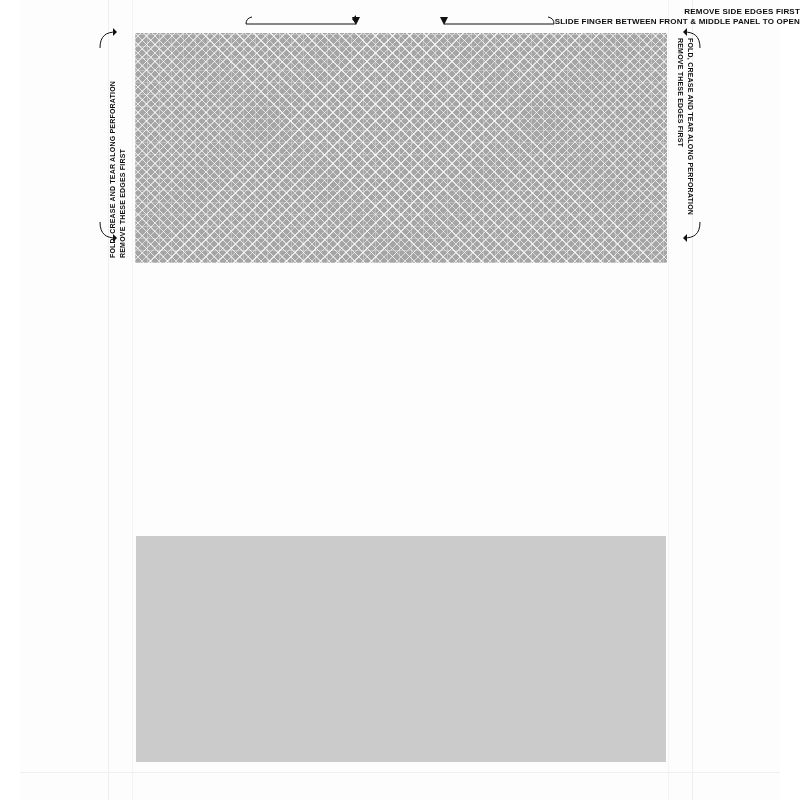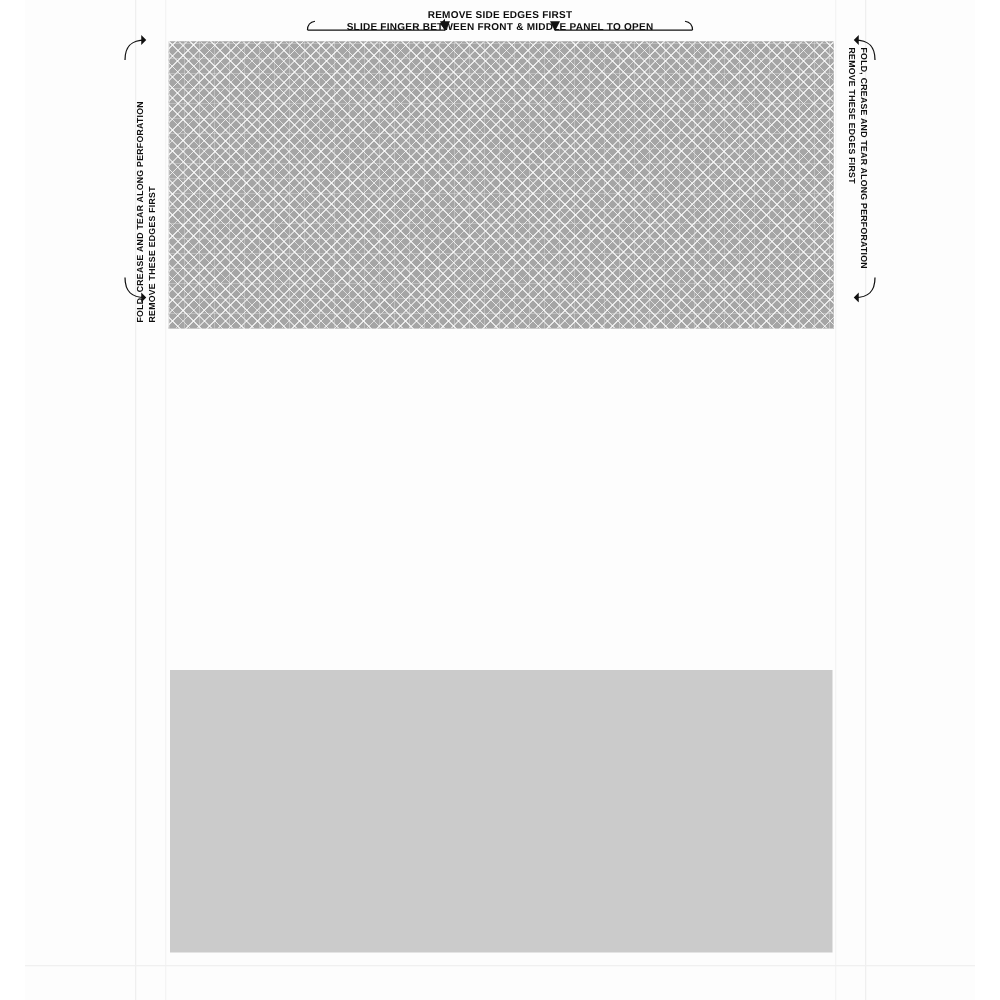--- a/index.html
+++ b/index.html
@@ -57,21 +57,21 @@
     height: 1px;
     background: #f0f0f0;
   }
 
   
   .top-instructions {
     position: absolute;
     left: 0;
     top: 7px;
     width: 800px;
-    text-align: center;
+    text-align: right;
     line-height: 10px;
   }
   .top-instructions .line {
     display: block;
     font-size: 8px;
     font-weight: bold;
     letter-spacing: 0.2px;
     color: #0d0d0d;
     white-space: nowrap;
   }

